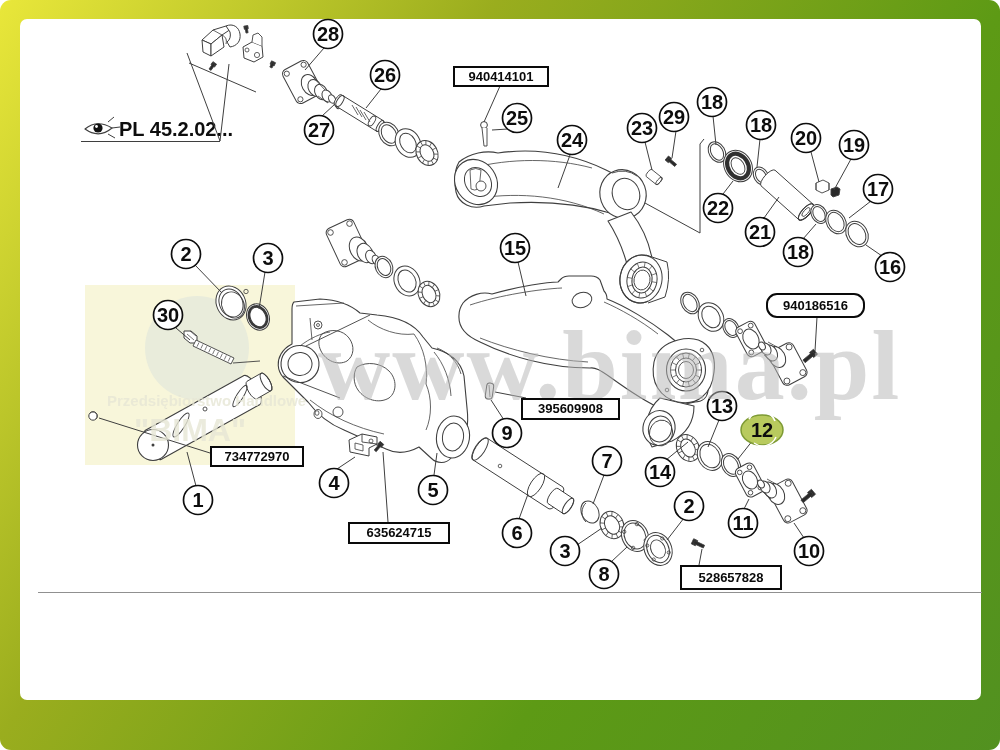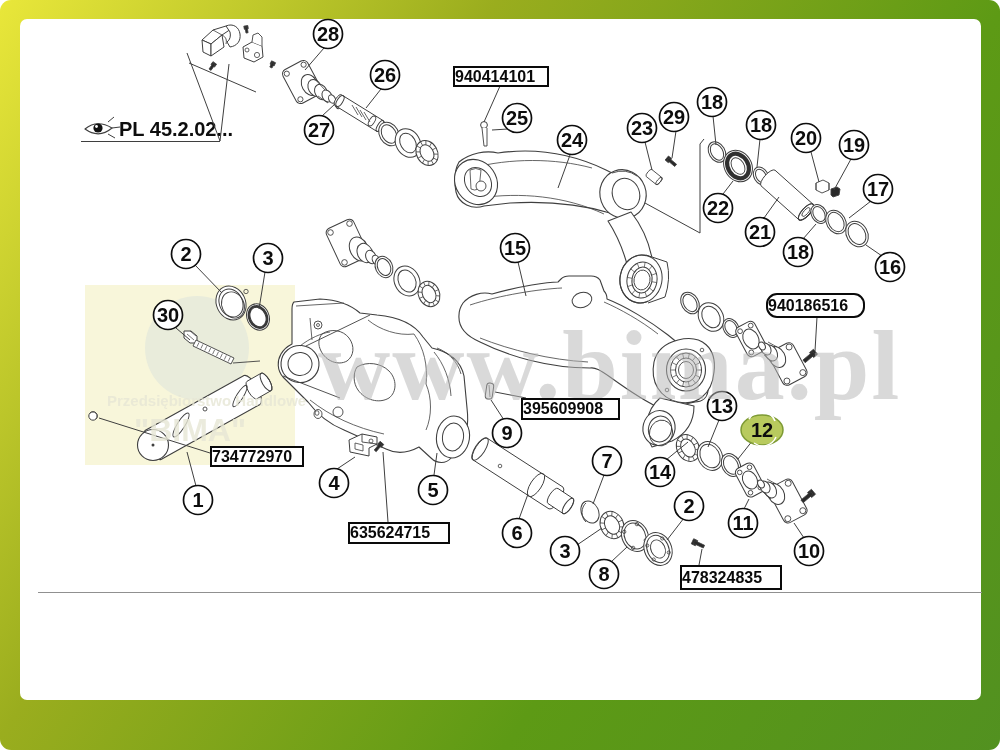--- a/index.html
+++ b/index.html
@@ -10,21 +10,21 @@
  background:#fff;border-radius:7px;}
 #hline{position:absolute;left:38px;top:592px;width:944px;height:1px;background:#909090;}
 #cream{position:absolute;left:85px;top:285px;width:210px;height:180px;background:#f8f6da;}
 #wcirc{position:absolute;left:145px;top:296px;width:104px;height:104px;border-radius:52px;background:#e9ecdb;}
 .wmt{position:absolute;color:rgba(230,230,212,0.8);font-weight:bold;white-space:nowrap;}
 #wm1{left:107px;top:392px;font-size:15px;}
 #wm2{left:134px;top:412px;font-size:32px;}
 #wmbig{position:absolute;left:318px;top:308px;font-family:"Liberation Serif",serif;
  font-weight:bold;font-size:100px;color:rgba(182,182,182,0.52);letter-spacing:2px;white-space:nowrap;}
 .pbox{position:absolute;background:#fff;border:2px solid #0a0a0a;color:#0a0a0a;
- font-weight:bold;font-size:16px;text-align:left;line-height:20px;white-space:nowrap;}
+ font-weight:bold;font-size:13px;text-align:center;line-height:20px;white-space:nowrap;}
 #logo{position:absolute;left:666px;top:597px;width:309px;height:139px;border-radius:24px;
  background:#4d7a1f;box-shadow:-2px 3px 6px rgba(0,0,0,0.35);overflow:hidden;}
 #logoyellow{position:absolute;left:0;top:0;width:309px;height:79px;background:#f2e312;
  border-bottom-left-radius:10px;border-bottom-right-radius:10px;}
 #sphere{position:absolute;left:21px;top:4px;width:66px;height:66px;border-radius:33px;
  background:radial-gradient(circle at 36% 30%,#69a02c 0%,#447517 48%,#2b4f0e 100%);}
 #ball{position:absolute;left:46px;top:35px;width:37px;height:37px;border-radius:19px;
  background:radial-gradient(circle at 40% 32%,#ffffff 35%,#d8d8d8 75%,#b7b7b7 100%);}
 #bimatxt{position:absolute;left:104px;top:3px;color:#141414;font-size:69px;font-weight:bold;
  letter-spacing:0px;-webkit-text-stroke:2.6px #141414;transform:scaleY(0.92);transform-origin:top;}
@@ -493,14 +493,14 @@
 <text x="762" y="437" font-family="Liberation Sans,sans-serif" font-size="20" font-weight="bold" fill="#0d0d0d" text-anchor="middle">12</text>
 </svg>
  <div class="wmt" id="wm1">Przedsiębiorstwo Handlowe</div>
  <div class="wmt" id="wm2">"BIMA"</div>
  <div id="wmbig">www.bima.pl</div>
  <div class="pbox" style="left:453px;top:66px;width:92px;line-height:17px;">940414101</div>
  <div class="pbox" style="left:766px;top:293px;width:95px;line-height:21px;border-radius:11px;">940186516</div>
  <div class="pbox" style="left:521px;top:398px;width:95px;line-height:18px;">395609908</div>
  <div class="pbox" style="left:210px;top:446px;width:90px;line-height:17px;">734772970</div>
  <div class="pbox" style="left:348px;top:522px;width:98px;line-height:18px;">635624715</div>
- <div class="pbox" style="left:680px;top:565px;width:98px;line-height:21px;">478324835</div>
+ <div class="pbox" style="left:680px;top:565px;width:98px;line-height:21px;">528657828</div>
 </div>
 
 </body></html>

